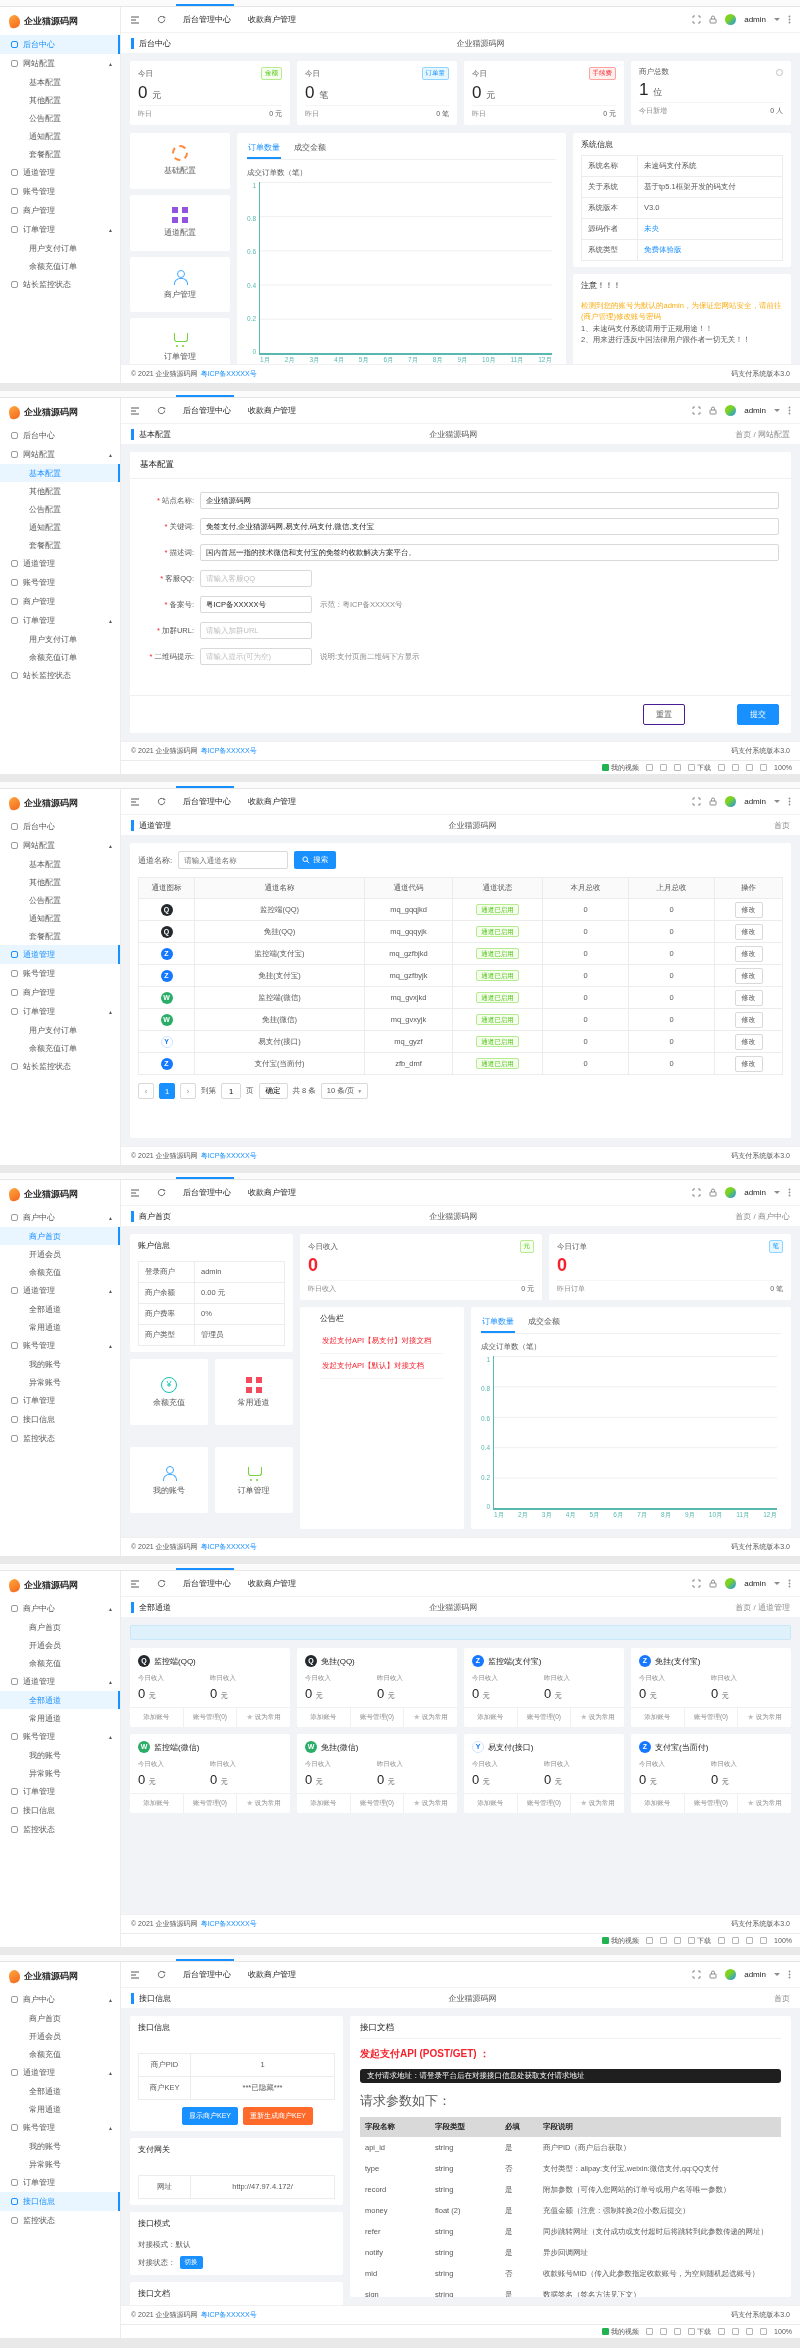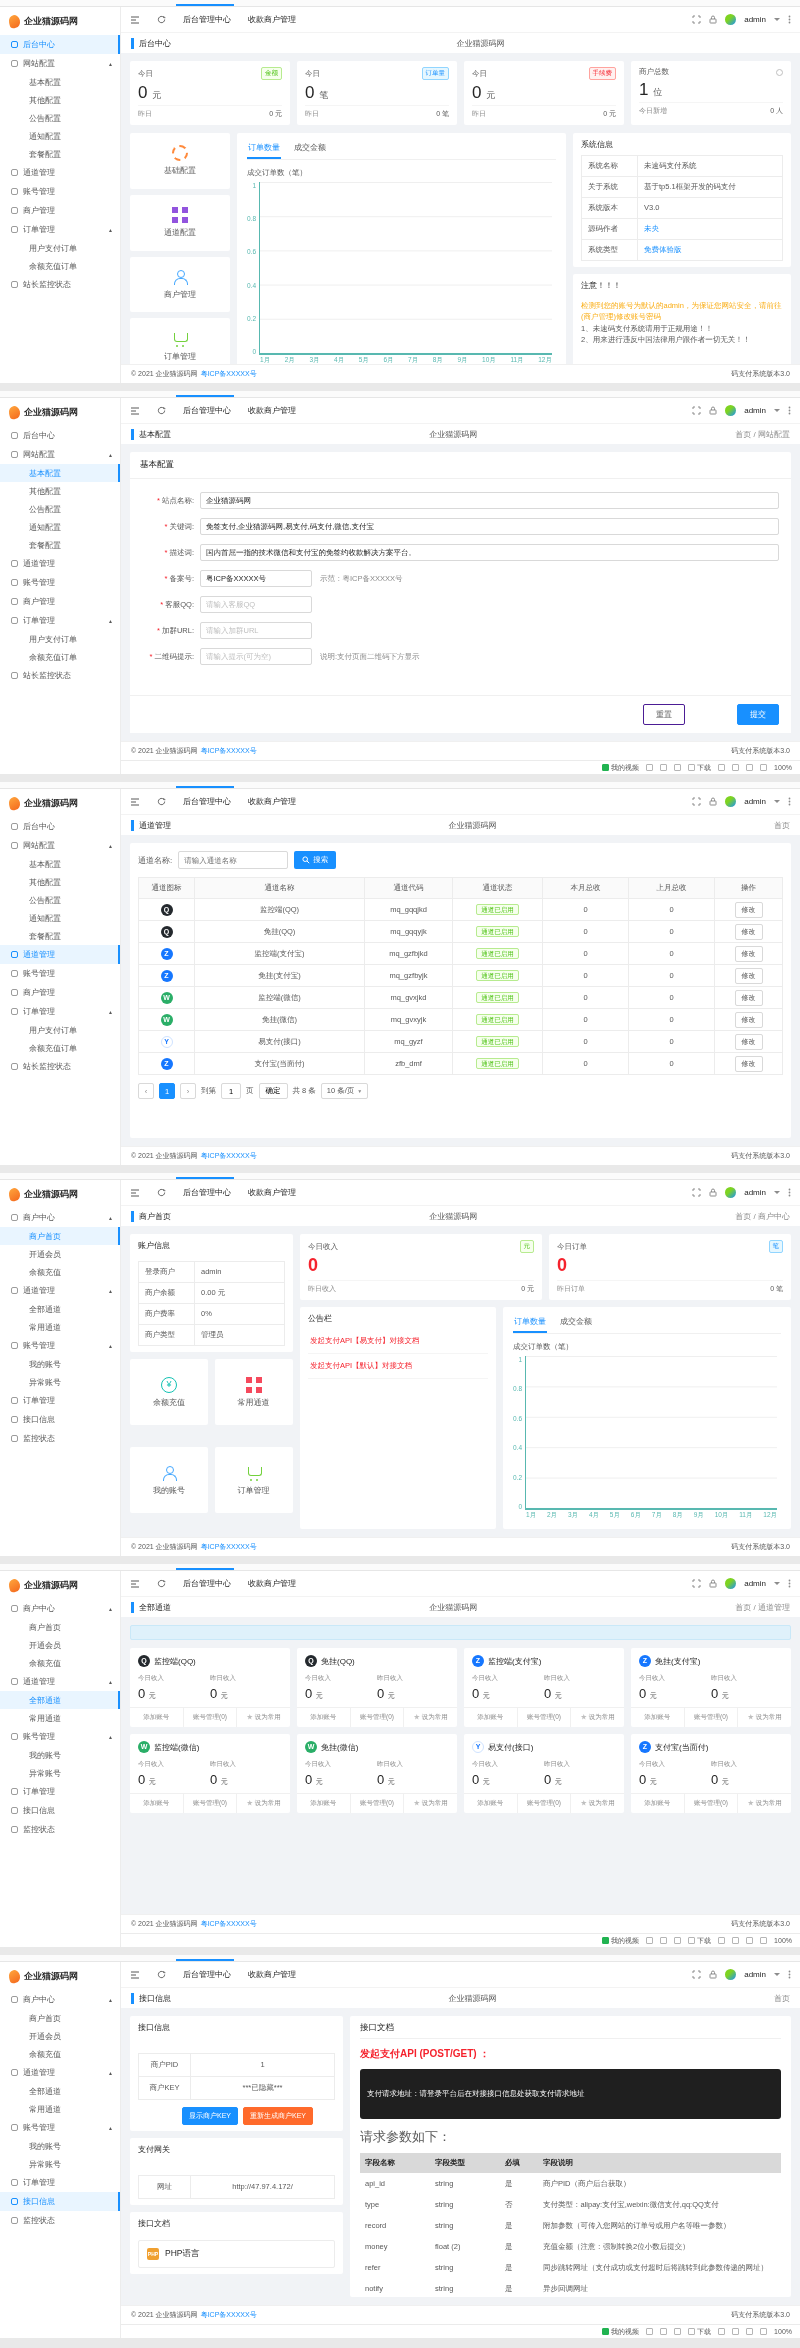--- a/index.html
+++ b/index.html
@@ -137,21 +137,21 @@
   .s4wrap { display:flex; gap:7px; height:100%; }
   .s4left { width:163px; flex:none; display:flex; flex-direction:column; gap:7px;}
   .acct { padding:6px 8px; }
   .accttable { border:1px solid #ececec; border-bottom:none; font-size:7.5px; margin-top:5px;}
   .s4tiles { flex:1; display:grid; grid-template-columns:1fr 1fr; gap:6px; }
   .s4right { flex:1; display:flex; flex-direction:column; gap:7px; min-width:0;}
   .s4stats { display:flex; gap:7px; }
   .inc { flex:1; padding:6px 8px; }
   .inc .big { font-size:18px; color:#f5222d; font-weight:bold; margin:2px 0 4px;}
   .s4bottom { flex:1; display:flex; gap:7px; min-height:0;}
-  .board { width:196px; flex:none; padding:6px 8px; }
+  .board { width:164px; flex:none; padding:6px 20px; }
   .blink { display:block; font-size:7.5px; color:#f5222d; padding:7px 2px; border-bottom:1px solid #f5f5f5; cursor:pointer;}
   
   .alertbar { height:15px; background:#dff1fb; border:1px solid #c9e8f8; border-radius:2px; margin-bottom:8px;}
   .chgrid { display:grid; grid-template-columns:repeat(4,1fr); gap:7px; }
   .chcard { background:#fff; border-radius:2px; padding:7px 8px 0; }
   .chhead { display:flex; align-items:center; gap:4px; font-size:8px; color:#262626; }
   .chstats { display:flex; margin:7px 0 6px; }
   .chcol { flex:1; }
   .chlab { font-size:6.5px; color:#8c8c8c; }
   .chval { font-size:13px; color:#262626; margin-top:3px;}
@@ -169,21 +169,21 @@
   .kvrow .k { width:52px; flex:none; padding:6px; border-right:1px solid #ececec; color:#595959; text-align:center;}
   .kvrow .v { flex:1; padding:6px; color:#595959; text-align:center; overflow:hidden; white-space:nowrap;}
   .keybtns { display:flex; gap:5px; margin-top:7px; }
   .keybtns .btn { padding:3px 6px; font-size:7px; }
   .modeline { font-size:7.5px; color:#595959; margin-top:6px; display:flex; align-items:center; gap:4px;}
   .minibtn { background:#1890ff; color:#fff; border:none; border-radius:2px; font-size:6.5px; padding:2px 5px; cursor:pointer; font-family:"Liberation Sans",sans-serif;}
   .phprow { display:flex; align-items:center; gap:6px; border:1px solid #ececec; border-radius:2px; padding:7px 8px; margin-top:6px; font-size:8.5px; color:#262626;}
   .phpico { width:12px; height:12px; background:#f0a030; border-radius:2px; color:#fff; font-size:5px; line-height:12px; text-align:center; font-weight:bold;}
   .s6right { flex:1; padding:6px 10px; min-width:0; overflow:hidden;}
   .apit { font-size:10px; font-weight:bold; color:#f5222d; margin:8px 0; }
-  .gateway-note { background:#1f1f1f; color:#fff; font-size:7.5px; border-radius:3px; padding:20px 7px; }
+  .gateway-note { background:#1f1f1f; color:#fff; font-size:7.5px; border-radius:3px; padding:2px 7px; }
   .pintro { font-size:13px; color:#595959; margin:9px 0 7px; }
   .t6 { width:100%; border-collapse:collapse; font-size:7.5px; color:#595959; table-layout:fixed;}
   .t6 th { background:#d9d9d9; color:#262626; font-weight:bold; text-align:left; padding:5px 5px; }
   .t6 td { padding:5.5px 5px; overflow:hidden; white-space:nowrap; }
   .hdrttl { font-size:8.5px; color:#262626; padding-bottom:4px; border-bottom:1px solid #f0f0f0;}
 </style>
 </head>
 <body>
 
 <div class="shot">
@@ -584,28 +584,28 @@
               <span class="flabel">关键词:</span>
               <input class="finput" value="免签支付,企业猫源码网,易支付,码支付,微信,支付宝" data-size="wide" style="">
 
             </div>
               <div class="frow">
               <span class="flabel">描述词:</span>
               <input class="finput" value="国内首屈一指的技术微信和支付宝的免签约收款解决方案平台。" data-size="wide" style="">
 
             </div>
               <div class="frow">
+              <span class="flabel">客服QQ:</span>
+              <input class="finput" placeholder="请输入客服QQ" data-size="short" style="">
+
+            </div>
+              <div class="frow">
               <span class="flabel">备案号:</span>
               <input class="finput" value="粤ICP备XXXXX号" data-size="short" style="">
               <span class="fhint">示范：粤ICP备XXXXX号</span>
-            </div>
-              <div class="frow">
-              <span class="flabel">客服QQ:</span>
-              <input class="finput" placeholder="请输入客服QQ" data-size="short" style="">
-
             </div>
               <div class="frow">
               <span class="flabel">加群URL:</span>
               <input class="finput" placeholder="请输入加群URL" data-size="short" style="">
 
             </div>
               <div class="frow">
               <span class="flabel">二维码提示:</span>
               <input class="finput" placeholder="请输入提示(可为空)" data-size="short" style="">
               <span class="fhint">说明:支付页面二维码下方显示</span>
@@ -1580,20 +1580,28 @@
             <div class="card s6card">
               <div class="systitle">支付网关</div>
               <div class="kvtable">
                   <div class="kvrow">
                   <span class="k">网址</span>
                   <span class="v">http://47.97.4.172/</span>
                 </div>
                 </div>
             </div>
             <div class="card s6card">
+              <div class="systitle">接口模式</div>
+              <div class="modeline">对接模式：默认</div>
+              <div class="modeline">
+                  <span>对接状态：</span>
+                  <button class="minibtn">切换</button>
+                </div>
+            </div>
+            <div class="card s6card">
               <div class="systitle">接口文档</div>
               <div class="phprow">
                 <span class="phpico">PHP</span>
                 <span>PHP语言</span>
               </div>
             </div>
           </div>
           <div class="card s6right">
             <div class="hdrttl">接口文档</div>
             <div class="apit">发起支付API (POST/GET) ：</div>

